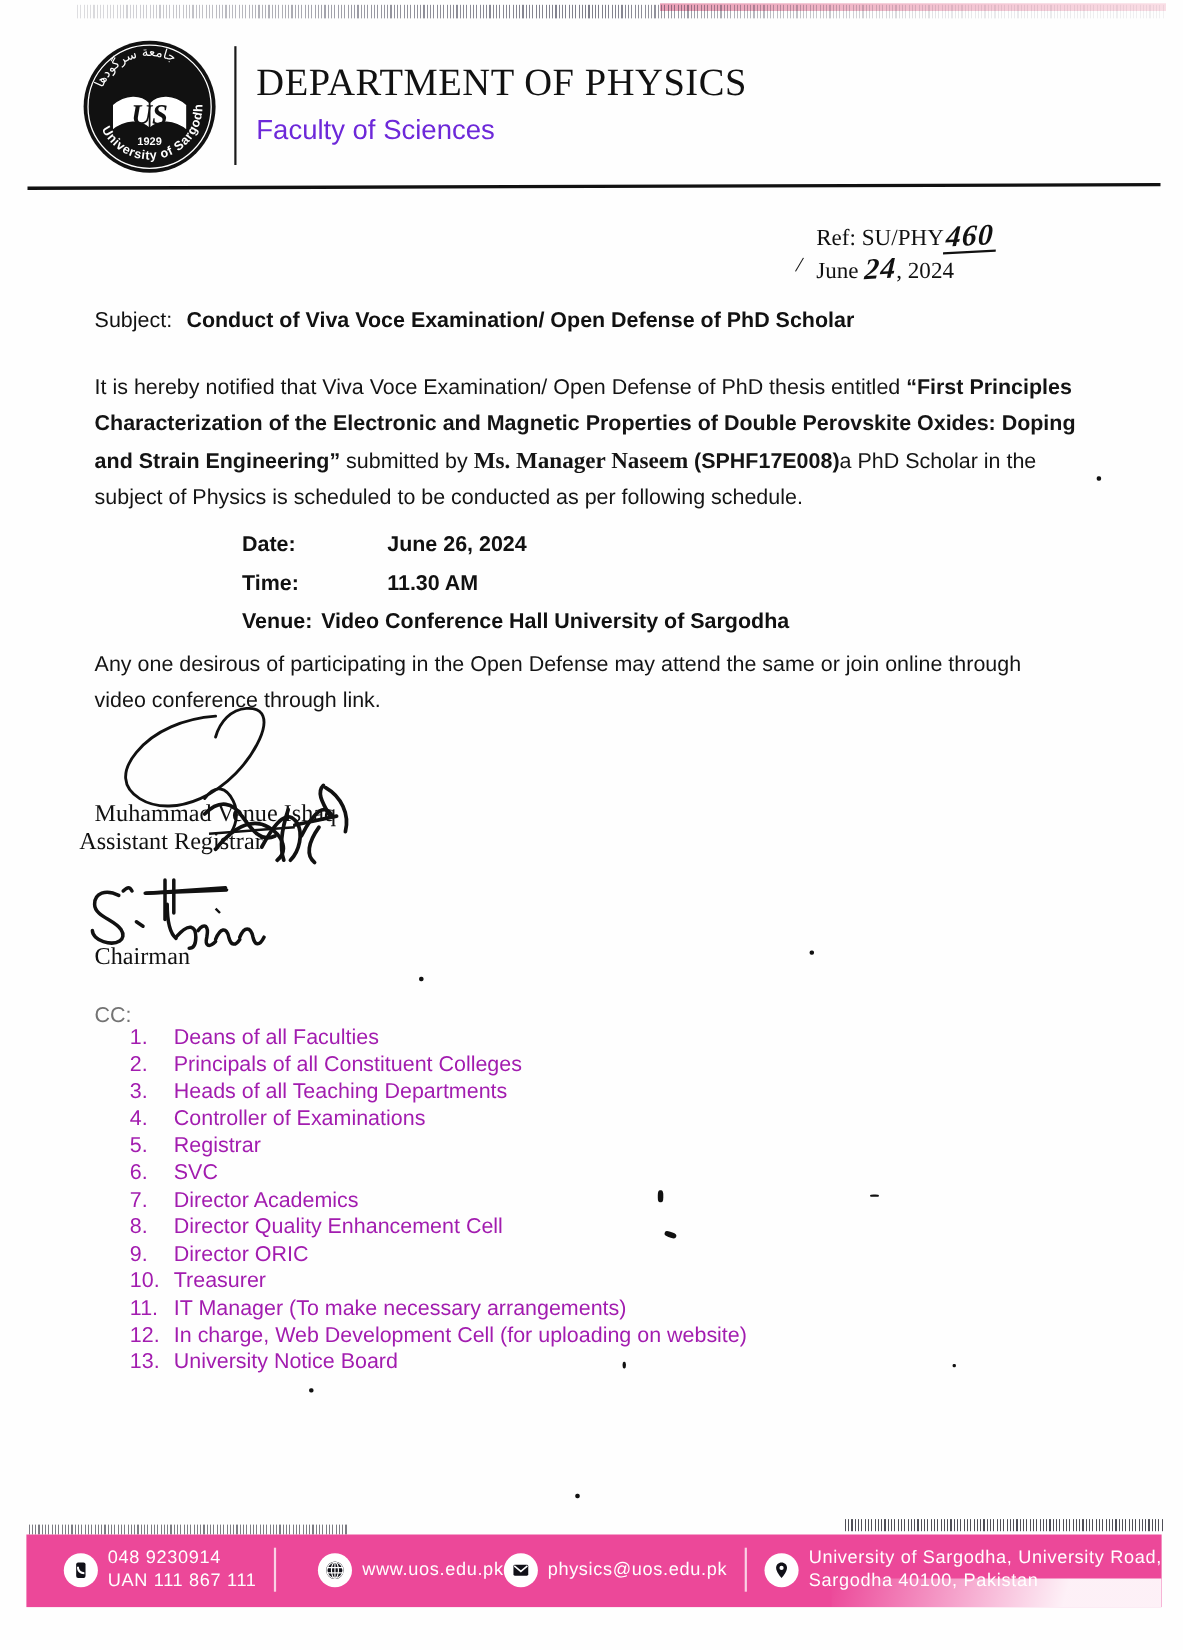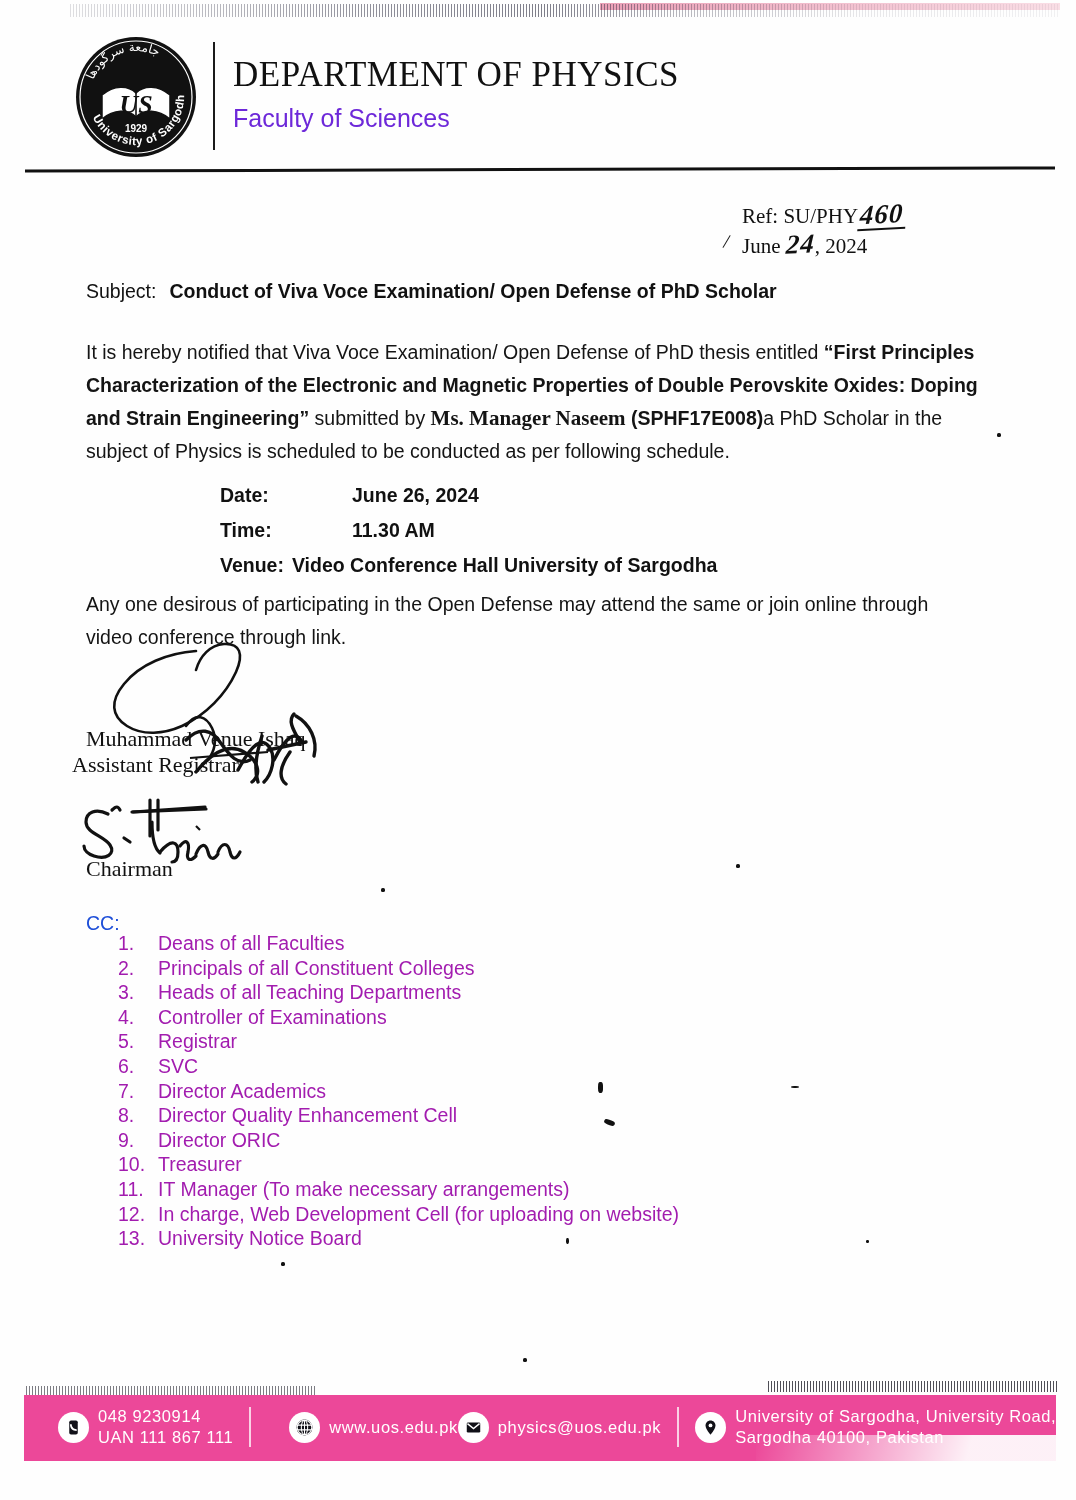--- a/index.html
+++ b/index.html
@@ -218,21 +218,21 @@
   .ar-name { left: 86px; top: 726px; }
   .ar-role { left: 72px; top: 752px; }
   .ch-role { left: 86px; top: 856px; }
 
   
   .cc-head {
     position: absolute;
     left: 86px;
     top: 912px;
     font-size: 19.5px;
-    color: #1d4ed8;
+    color: #737373;
   }
   .cc-list {
     position: absolute;
     left: 118px;
     top: 931px;
     width: 650px;
     font-size: 19.5px;
     color: #a21caf;
     line-height: 24.6px;
   }

